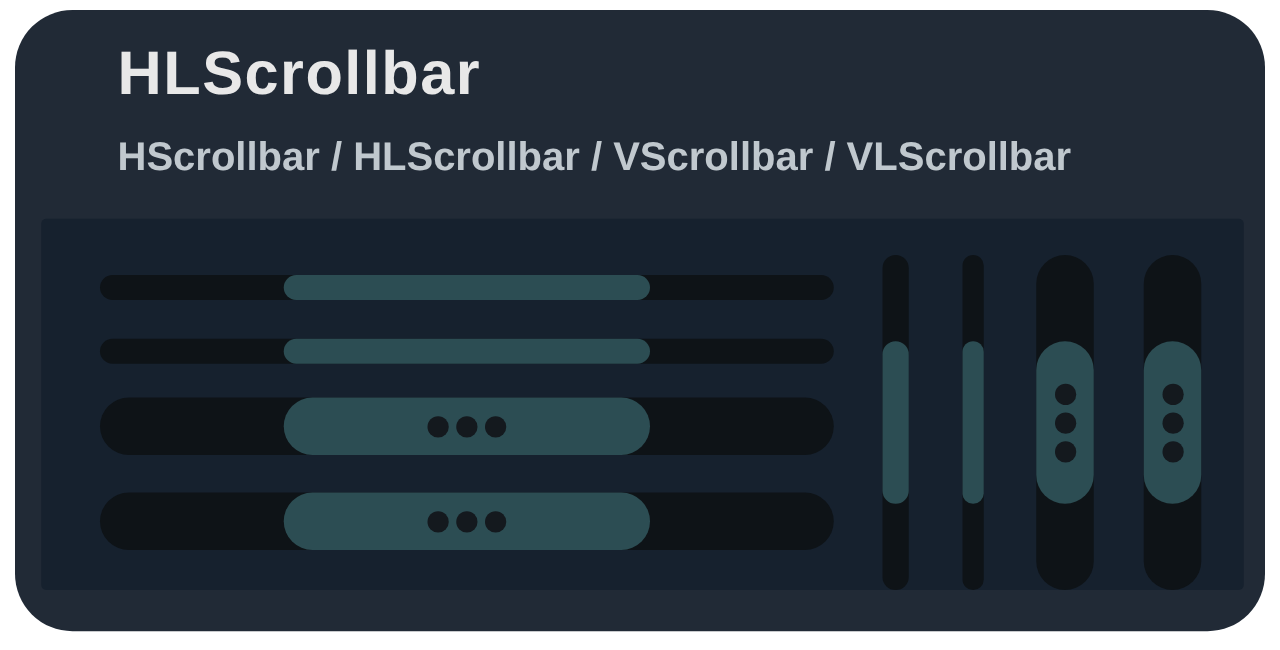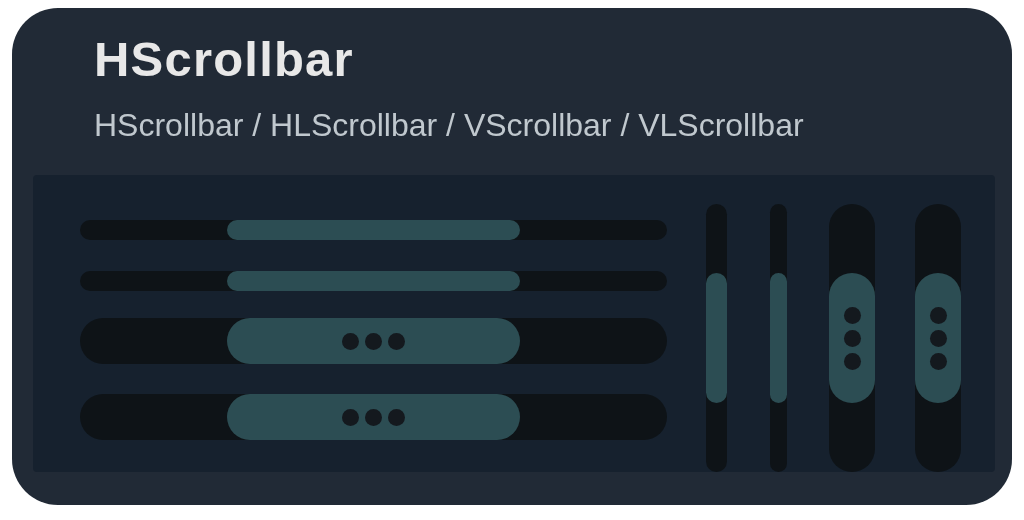--- a/index.html
+++ b/index.html
@@ -51,21 +51,21 @@
     color: #E8E8E8;
     letter-spacing: 1.2px;
     white-space: nowrap;
     line-height: 1.05;
   }
   #subtitle {
     position: absolute;
     left: 82px;
     top: 99px;
     font-size: 32px;
-    font-weight: normal;
+    font-weight: bold;
     color: #C0C8CE;
     white-space: nowrap;
     letter-spacing: 0px;
     line-height: 1.15;
   }
 
   
   #panel {
     position: absolute;
     left: 21px;
@@ -111,21 +111,21 @@
   .vsb .sb-thumb { left: 0; width: 100%; border-radius: 999px; }
 </style>
 </head>
 <body>
 
 <div id="stage" style="background: rgb(255, 255, 255);">
 
   <div id="card" style="background: rgb(33, 42, 54); border-radius: 46px;">
 
     <div id="header">
-      <div id="title" style="color: rgb(232, 232, 232);">HScrollbar</div>
+      <div id="title" style="color: rgb(232, 232, 232);">HLScrollbar</div>
       <div id="subtitle" style="color: rgb(192, 200, 206);">HScrollbar / HLScrollbar / VScrollbar / VLScrollbar</div>
     </div>
 
     <div id="panel" style="background: rgb(22, 33, 46);">
       <div id="hgroup">
           <div class="hsb" style="position: absolute; top: 45px; width: 587px; height: 20px;">
             <div class="sb-track" style="background: rgb(14, 19, 23);"></div>
             <div class="sb-thumb" style="background: rgb(44, 77, 83); left: 147px; width: 293px;"></div>
           </div>
           <div class="hsb" style="position: absolute; top: 96px; width: 587px; height: 20px;">

